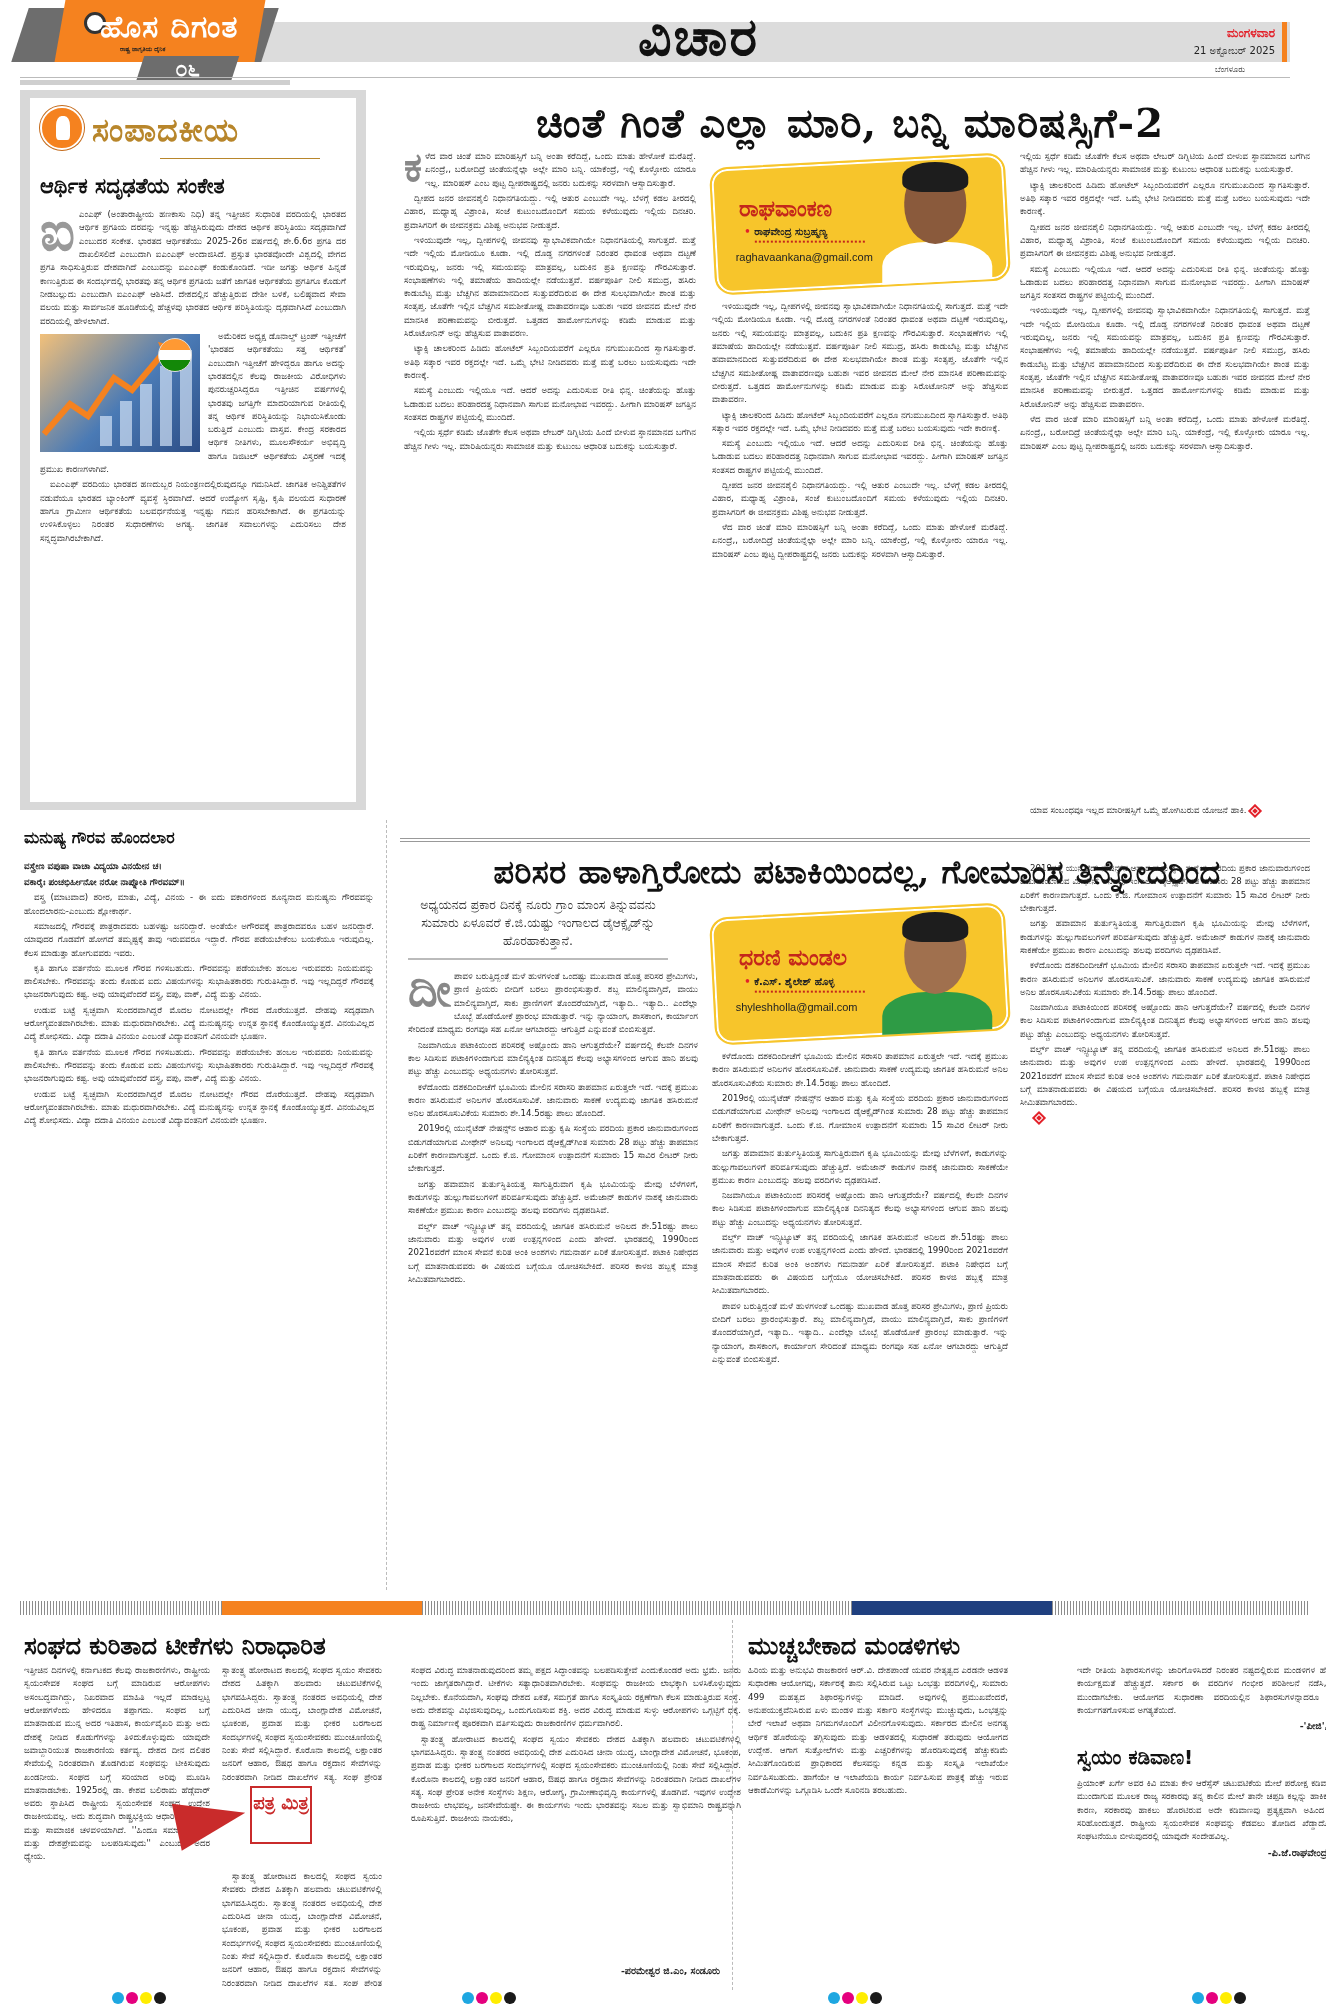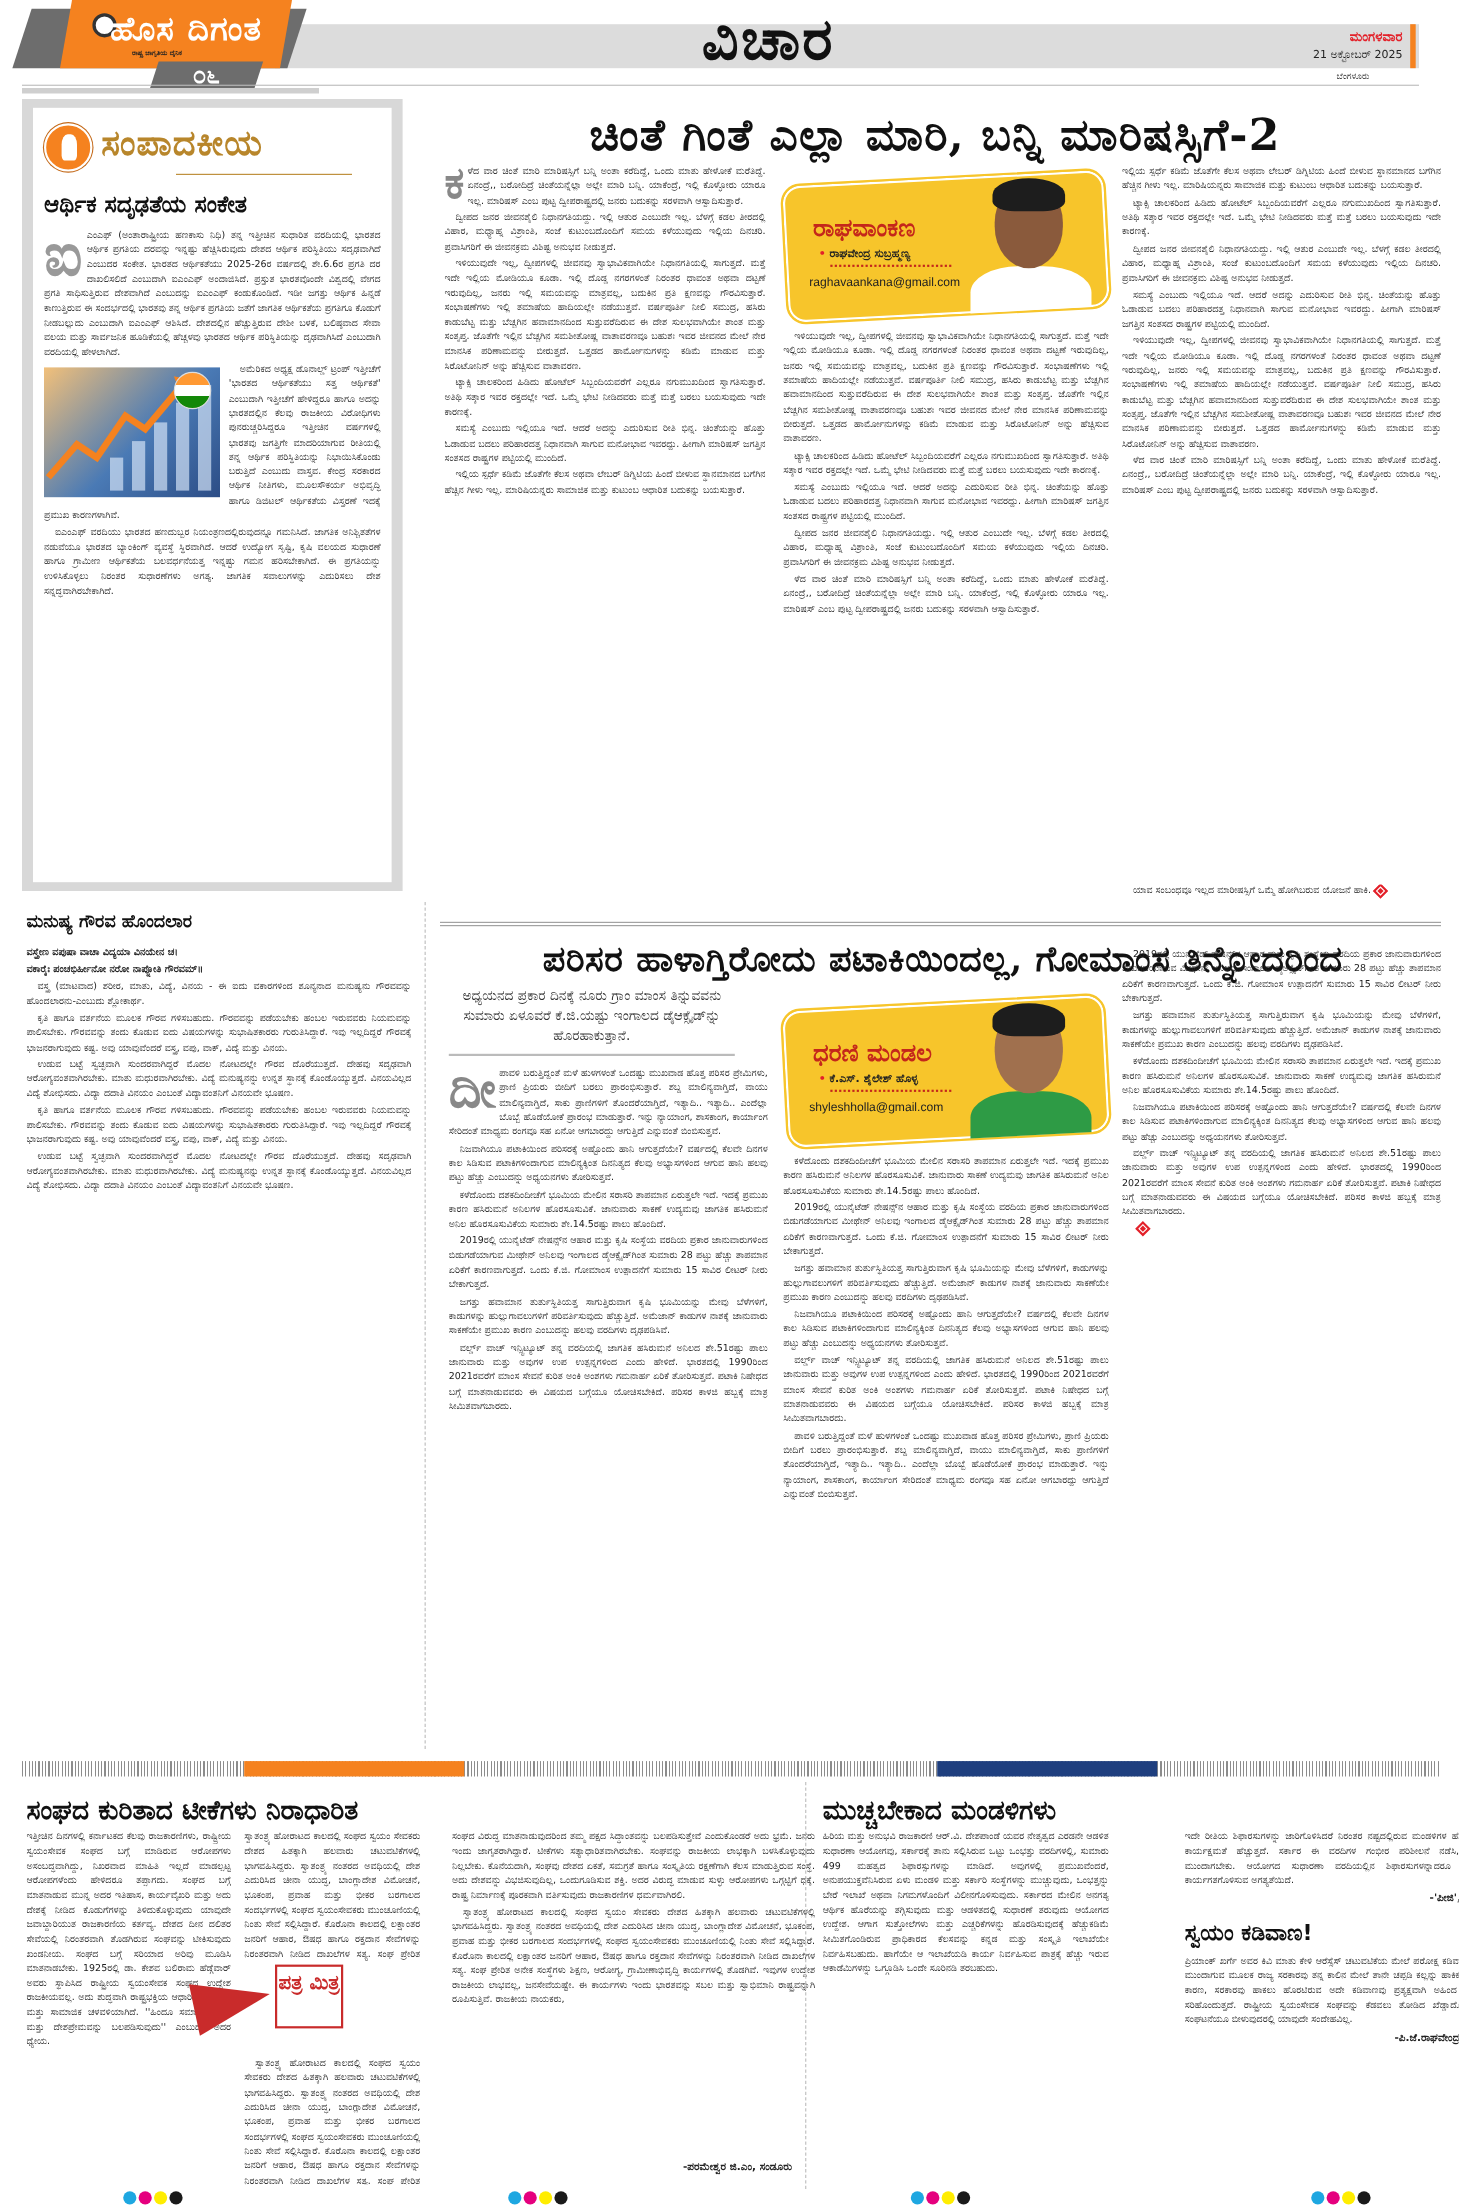--- a/index.html
+++ b/index.html
@@ -23,21 +23,21 @@
   .section-title { position: absolute; left: 638px; top: 2px; font-size: 52px; font-weight: 900; color: #111; letter-spacing: 2px; line-height: 70px; font-family: "DejaVu Serif", serif; }
   .date-block { position: absolute; left: 1185px; top: 24px; width: 90px; text-align: right; }
   .date-block .day { color: #e3212a; font-weight: bold; font-size: 12px; }
   .date-block .date { font-size: 10px; color: #222; }
   .date-block .city { font-size: 8px; color: #222; text-align: center; margin-top: 6px; }
   .date-bar { position: absolute; left: 1282px; top: 22px; width: 5px; height: 40px; background: #f5821f; }
 
   
   .editorial { position: absolute; left: 20px; top: 90px; width: 346px; height: 720px; background: #d8d8d8; padding: 8px 10px 8px 10px; }
   .editorial .inner { background: #fff; width: 100%; height: 100%; padding: 8px 10px; position: relative; overflow: hidden; }
-  .ed-head { display: flex; align-items: flex-end; gap: 8px; }
+  .ed-head { display: flex; align-items: flex-start; gap: 8px; }
   .ed-emblem { width: 44px; height: 44px; border-radius: 50%; background: #f5821f; border: 2px solid #fff; box-shadow: 0 0 0 1px #c46a1a; position: relative; }
   .ed-emblem::after { content: ""; position: absolute; left: 14px; top: 8px; width: 14px; height: 24px; background: #fff; border-radius: 40% 40% 20% 20%; }
   .ed-title { font-size: 32px; font-weight: 900; color: #b8862b; letter-spacing: 1px; font-family: "DejaVu Serif", serif; }
   .ed-orn { text-align: center; color: #b8862b; font-size: 9px; letter-spacing: 2px; margin: 0 0 2px 60px; border-top: 1px solid #b8862b; width: 160px; line-height: 1; height: 6px; margin-left: 120px; margin-top: 2px; }
   .ed-headline { font-size: 21px; font-weight: 900; color: #111; margin: 6px 0 6px 0; }
   .dropcap { float: left; font-size: 54px; line-height: 46px; color: #999; font-weight: bold; margin-right: 4px; font-family: "DejaVu Serif", serif; }
   .ed-chart { float: left; width: 160px; height: 118px; margin: 4px 8px 4px 0; background: linear-gradient(135deg, #f2c07a 0%, #4a7ab5 55%, #2c4d86 100%); position: relative; overflow: hidden; }
   .ed-chart .bar { position: absolute; bottom: 6px; width: 12px; background: rgba(210,225,245,0.7); }
   .ed-chart .flag { position: absolute; right: 8px; top: 4px; width: 34px; height: 34px; border-radius: 50%; background: linear-gradient(#ff9933 33%, #fff 33% 66%, #138808 66%); border: 1px solid #ddd; }
   .ed-chart svg { position: absolute; left: 0; top: 0; }
@@ -199,20 +199,21 @@
   <p><span>ಯಾವ ಸಂಬಂಧವೂ ಇಲ್ಲದ ಮಾರೀಷಸ್ಸಿಗೆ ಒಮ್ಮೆ ಹೋಗಿಬರುವ ಯೋಜನೆ ಹಾಕಿ.</span><span class="end-mark"></span></p>
 </div>
 
 <div class="hrule-double" style="left:400px; top:838px; width:910px;"></div>
 
 <div class="lk-title">ಮನುಷ್ಯ ಗೌರವ ಹೊಂದಲಾರ</div>
 <div class="col" style="left:24px; top:860px; width:350px; height:732px;">
   <div class="lk-verse">ವಸ್ತ್ರೇಣ ವಪುಷಾ ವಾಚಾ ವಿದ್ಯಯಾ ವಿನಯೇನ ಚ।</div>
   <div class="lk-verse">ವಕಾರೈಃ ಪಂಚಭಿರ್ಹೀನೋ ನರೋ ನಾಪ್ನೋತಿ ಗೌರವಮ್॥</div>
   <p>ವಸ್ತ್ರ (ಮಾಟವಾದ) ಶರೀರ, ಮಾತು, ವಿದ್ಯೆ, ವಿನಯ - ಈ ಐದು ವಕಾರಗಳಿಂದ ಶೂನ್ಯನಾದ ಮನುಷ್ಯನು ಗೌರವವನ್ನು ಹೊಂದಲಾರನು-ಎಂಬುದು ಶ್ಲೋಕಾರ್ಥ.</p>
+  <p>ಸಮಾಜದಲ್ಲಿ ಗೌರವಕ್ಕೆ ಪಾತ್ರರಾದವರು ಬಹಳಷ್ಟು ಜನರಿದ್ದಾರೆ. ಅಂತೆಯೇ ಅಗೌರವಕ್ಕೆ ಪಾತ್ರರಾದವರೂ ಬಹಳ ಜನರಿದ್ದಾರೆ. ಯಾವುದರ ಗೊಡವೆಗೆ ಹೋಗದೆ ತಮ್ಮಷ್ಟಕ್ಕೆ ತಾವು ಇರುವವರೂ ಇದ್ದಾರೆ. ಗೌರವ ಪಡೆಯಬೇಕೆಂಬ ಬಯಕೆಯೂ ಇರುವುದಿಲ್ಲ. ಕೆಲಸ ಮಾಡುತ್ತಾ ಹೋಗುವವರು ಇವರು.</p>
   <p>ಕೃತಿ ಹಾಗೂ ವರ್ತನೆಯ ಮೂಲಕ ಗೌರವ ಗಳಿಸಬಹುದು. ಗೌರವವನ್ನು ಪಡೆಯಬೇಕು ಹಂಬಲ ಇರುವವರು ನಿಯಮವನ್ನು ಪಾಲಿಸಬೇಕು. ಗೌರವವನ್ನು ತಂದು ಕೊಡುವ ಐದು ವಿಷಯಗಳನ್ನು ಸುಭಾಷಿತಕಾರರು ಗುರುತಿಸಿದ್ದಾರೆ. ಇವು ಇಲ್ಲದಿದ್ದರೆ ಗೌರವಕ್ಕೆ ಭಾಜನರಾಗುವುದು ಕಷ್ಟ. ಅವು ಯಾವುವೆಂದರೆ ವಸ್ತ್ರ, ವಪು, ವಾಕ್, ವಿದ್ಯೆ ಮತ್ತು ವಿನಯ.</p>
   <p>ಉಡುವ ಬಟ್ಟೆ ಸ್ವಚ್ಛವಾಗಿ ಸುಂದರವಾಗಿದ್ದರೆ ಮೊದಲ ನೋಟದಲ್ಲೇ ಗೌರವ ದೊರೆಯುತ್ತದೆ. ದೇಹವು ಸದೃಢವಾಗಿ ಆರೋಗ್ಯವಂತವಾಗಿರಬೇಕು. ಮಾತು ಮಧುರವಾಗಿರಬೇಕು. ವಿದ್ಯೆ ಮನುಷ್ಯನನ್ನು ಉನ್ನತ ಸ್ಥಾನಕ್ಕೆ ಕೊಂಡೊಯ್ಯುತ್ತದೆ. ವಿನಯವಿಲ್ಲದ ವಿದ್ಯೆ ಶೋಭಿಸದು. ವಿದ್ಯಾ ದದಾತಿ ವಿನಯಂ ಎಂಬಂತೆ ವಿದ್ಯಾವಂತನಿಗೆ ವಿನಯವೇ ಭೂಷಣ.</p>
   <p>ಕೃತಿ ಹಾಗೂ ವರ್ತನೆಯ ಮೂಲಕ ಗೌರವ ಗಳಿಸಬಹುದು. ಗೌರವವನ್ನು ಪಡೆಯಬೇಕು ಹಂಬಲ ಇರುವವರು ನಿಯಮವನ್ನು ಪಾಲಿಸಬೇಕು. ಗೌರವವನ್ನು ತಂದು ಕೊಡುವ ಐದು ವಿಷಯಗಳನ್ನು ಸುಭಾಷಿತಕಾರರು ಗುರುತಿಸಿದ್ದಾರೆ. ಇವು ಇಲ್ಲದಿದ್ದರೆ ಗೌರವಕ್ಕೆ ಭಾಜನರಾಗುವುದು ಕಷ್ಟ. ಅವು ಯಾವುವೆಂದರೆ ವಸ್ತ್ರ, ವಪು, ವಾಕ್, ವಿದ್ಯೆ ಮತ್ತು ವಿನಯ.</p>
   <p>ಉಡುವ ಬಟ್ಟೆ ಸ್ವಚ್ಛವಾಗಿ ಸುಂದರವಾಗಿದ್ದರೆ ಮೊದಲ ನೋಟದಲ್ಲೇ ಗೌರವ ದೊರೆಯುತ್ತದೆ. ದೇಹವು ಸದೃಢವಾಗಿ ಆರೋಗ್ಯವಂತವಾಗಿರಬೇಕು. ಮಾತು ಮಧುರವಾಗಿರಬೇಕು. ವಿದ್ಯೆ ಮನುಷ್ಯನನ್ನು ಉನ್ನತ ಸ್ಥಾನಕ್ಕೆ ಕೊಂಡೊಯ್ಯುತ್ತದೆ. ವಿನಯವಿಲ್ಲದ ವಿದ್ಯೆ ಶೋಭಿಸದು. ವಿದ್ಯಾ ದದಾತಿ ವಿನಯಂ ಎಂಬಂತೆ ವಿದ್ಯಾವಂತನಿಗೆ ವಿನಯವೇ ಭೂಷಣ.</p>
 </div>
 
 <div class="vsep" style="left:386px; top:820px; height:770px;"></div>
 
 <div class="art2-title">ಪರಿಸರ ಹಾಳಾಗ್ತಿರೋದು ಪಟಾಕಿಯಿಂದಲ್ಲ, ಗೋಮಾಂಸ ತಿನ್ನೋದರಿಂದ</div>
 <div class="art2-deck">ಅಧ್ಯಯನದ ಪ್ರಕಾರ ದಿನಕ್ಕೆ ನೂರು ಗ್ರಾಂ ಮಾಂಸ ತಿನ್ನುವವನು ಸುಮಾರು ಏಳೂವರೆ ಕೆ.ಜಿ.ಯಷ್ಟು ಇಂಗಾಲದ ಡೈಆಕ್ಸೈಡ್‌ನ್ನು ಹೊರಹಾಕುತ್ತಾನೆ.</div>

